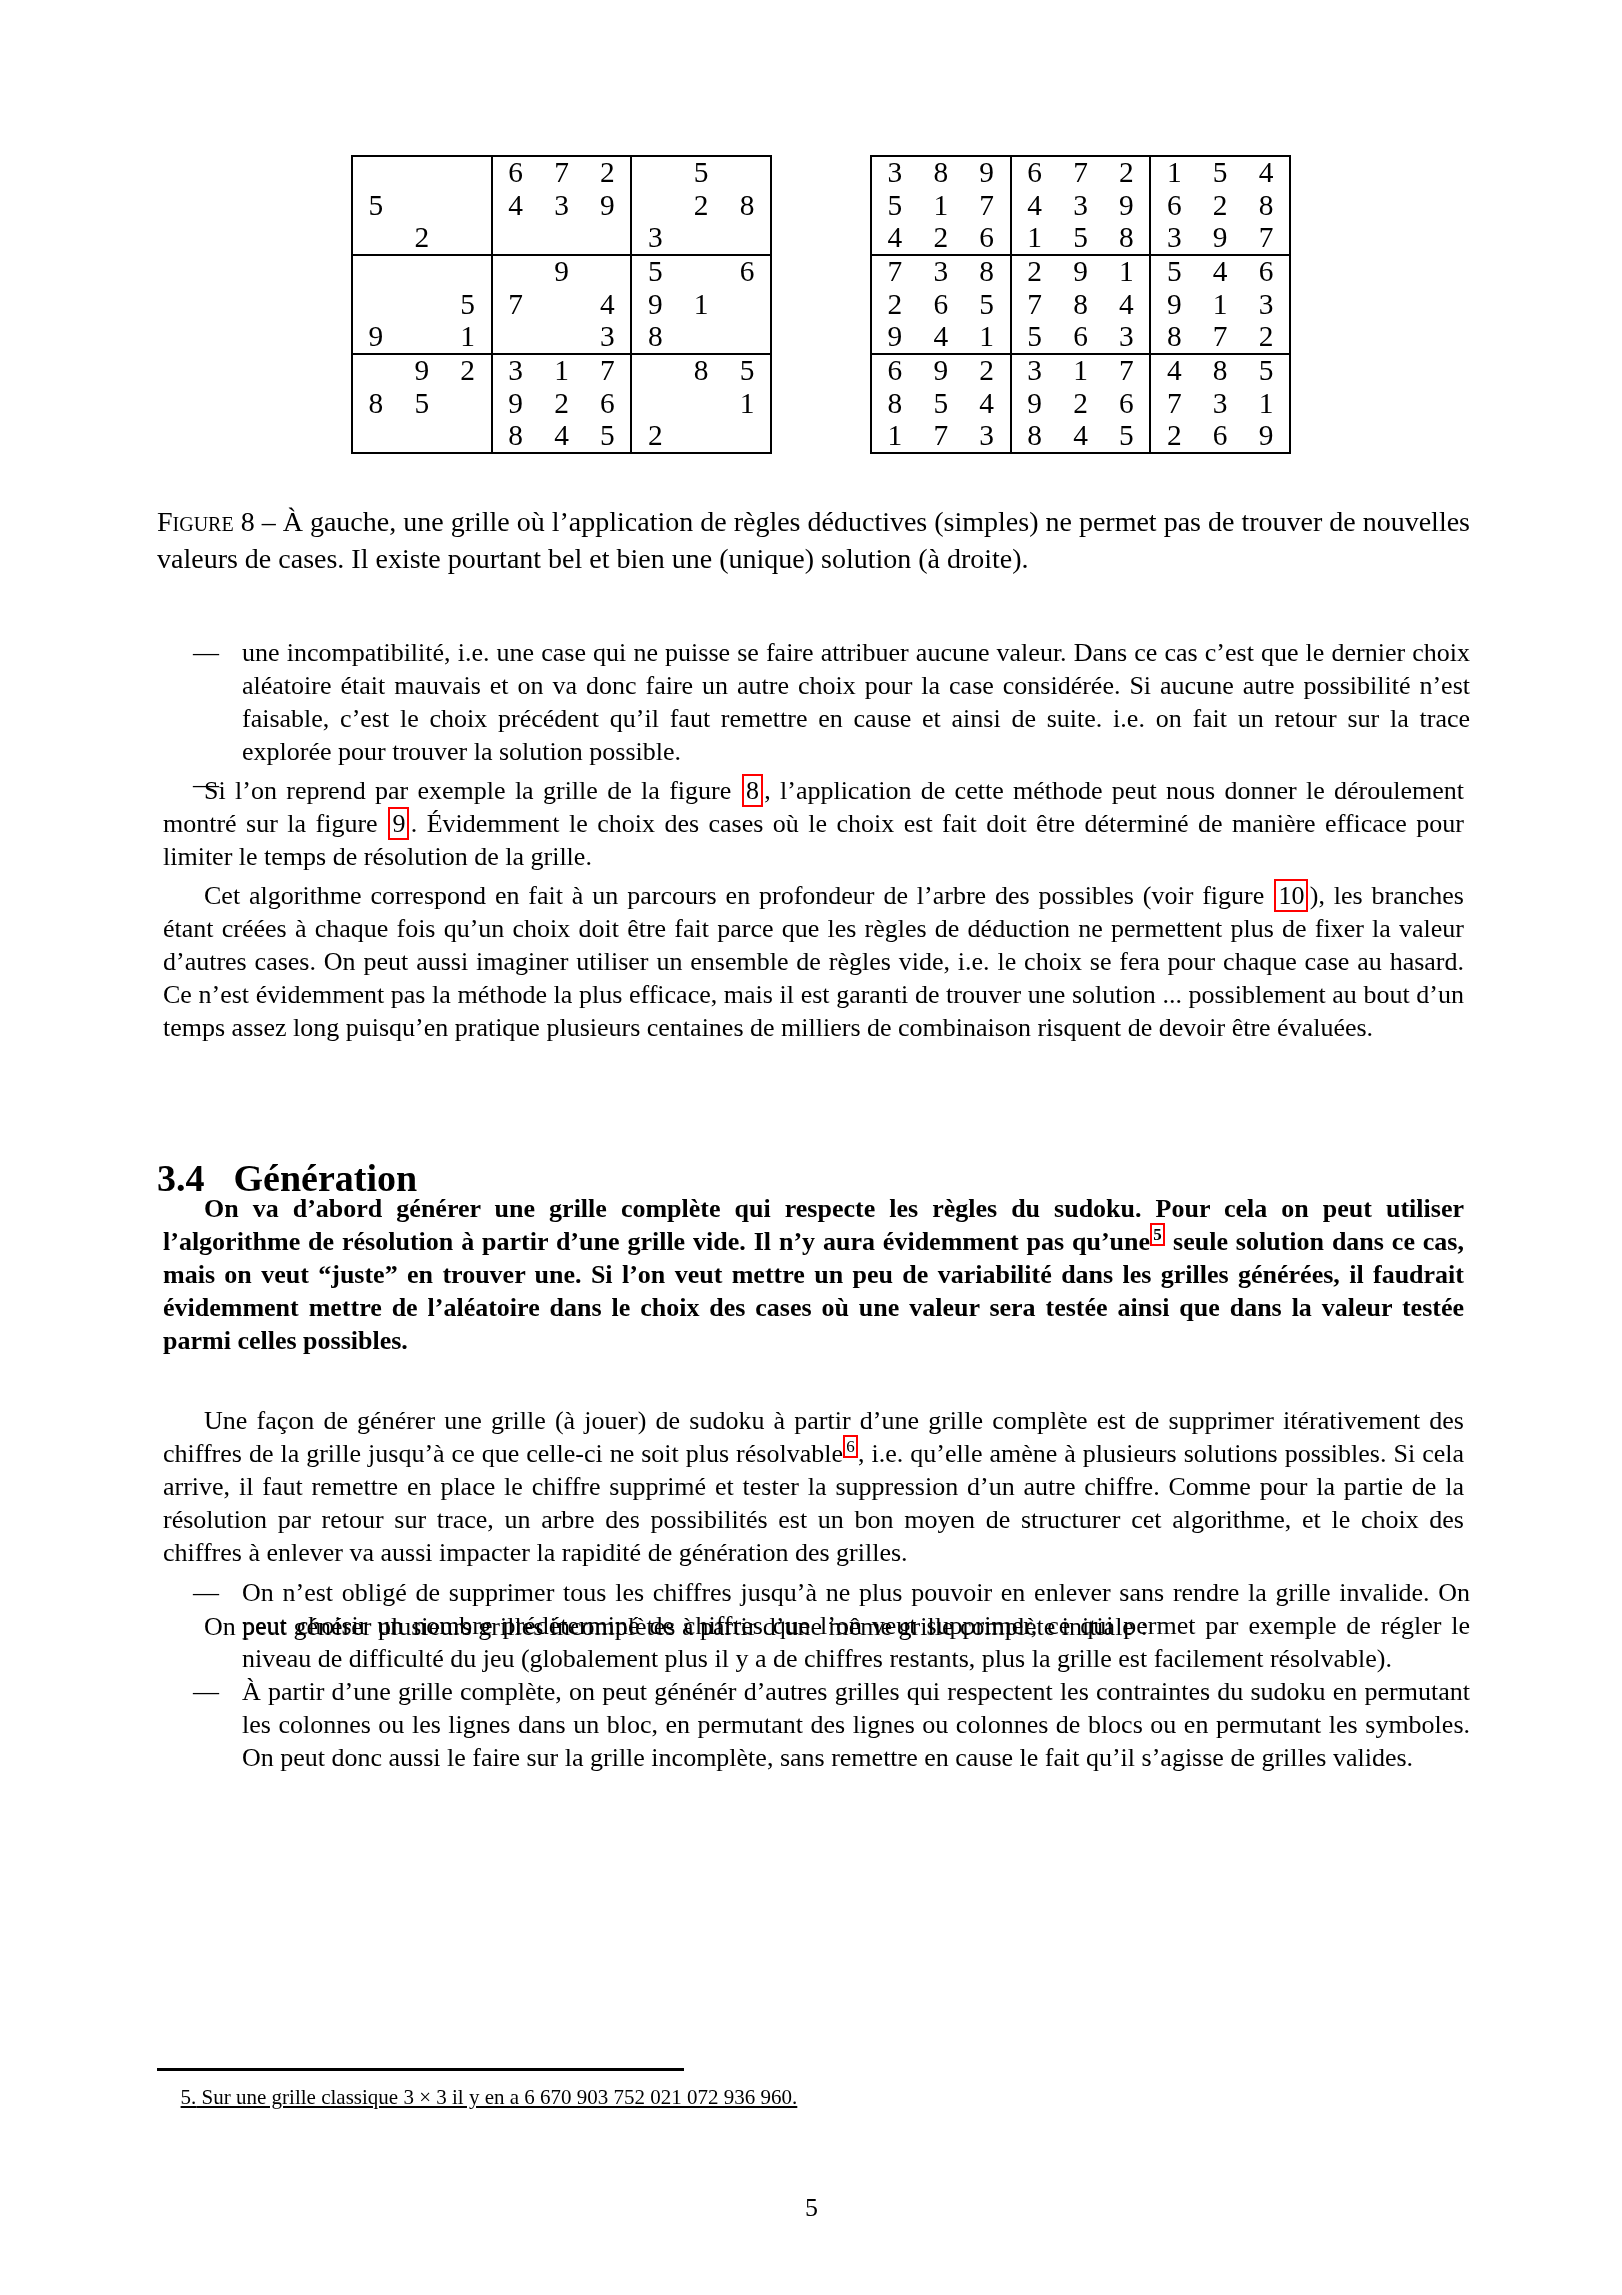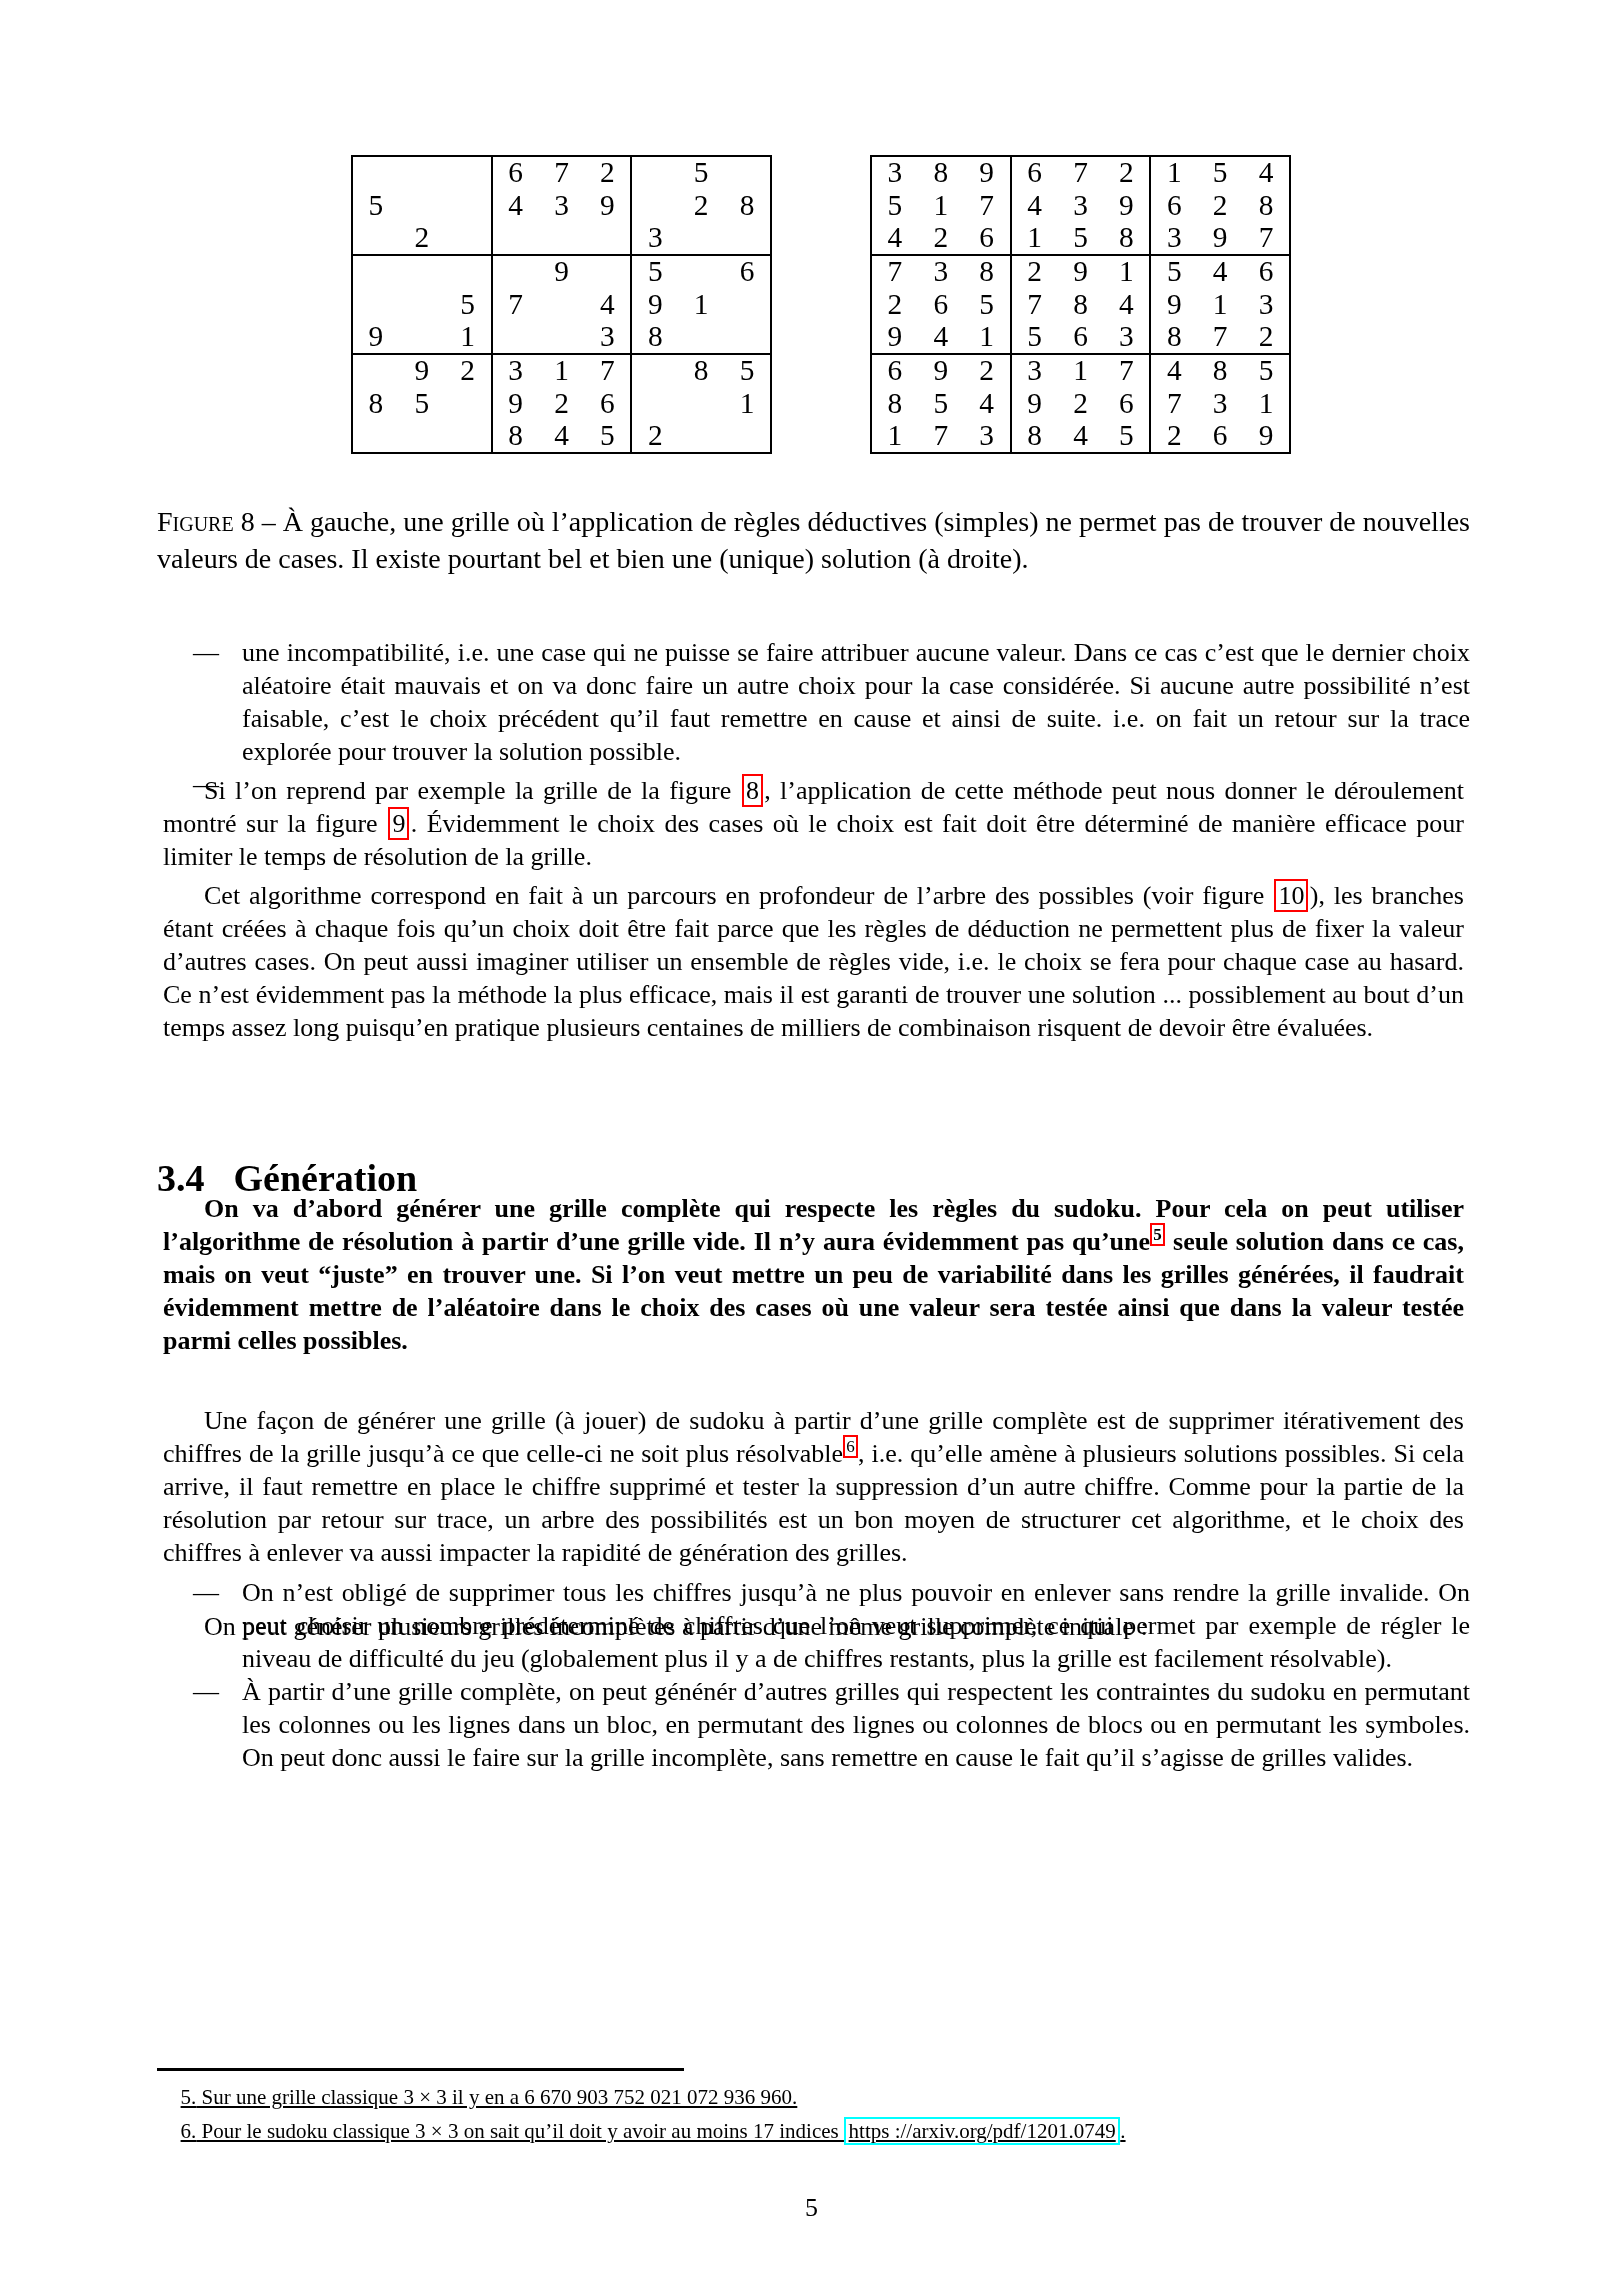--- a/index.html
+++ b/index.html
@@ -301,20 +301,17 @@
     <div class="item">
       <span class="dash">—</span>
       <span>À partir d’une grille complète, on peut génénér d’autres grilles qui respectent les contraintes du sudoku en permutant les colonnes ou les lignes dans un bloc, en permutant des lignes ou colonnes de blocs ou en permutant les symboles. On peut donc aussi le faire sur la grille incomplète, sans remettre en cause le fait qu’il s’agisse de grilles valides.</span>
     </div>
   </div>
 
   <div id="fn-rule"></div>
   <div class="footnote" id="fn-1">
     <span>5.</span><span> Sur une grille classique 3 × 3 il y en a 6 670 903 752 021 072 936 960.</span>
   </div>
-  <div class="footnote" id="fn-2">
-    <span>6.</span><span> Pour le sudoku classique 3 × 3 on sait qu’il doit y avoir au moins 17 indices </span><span class="urlbox">https ://arxiv.org/pdf/1201.0749</span><span>.</span>
-  </div>
 
   <div id="page-number">5</div>
 
 </div>
 
 
 </body></html>

